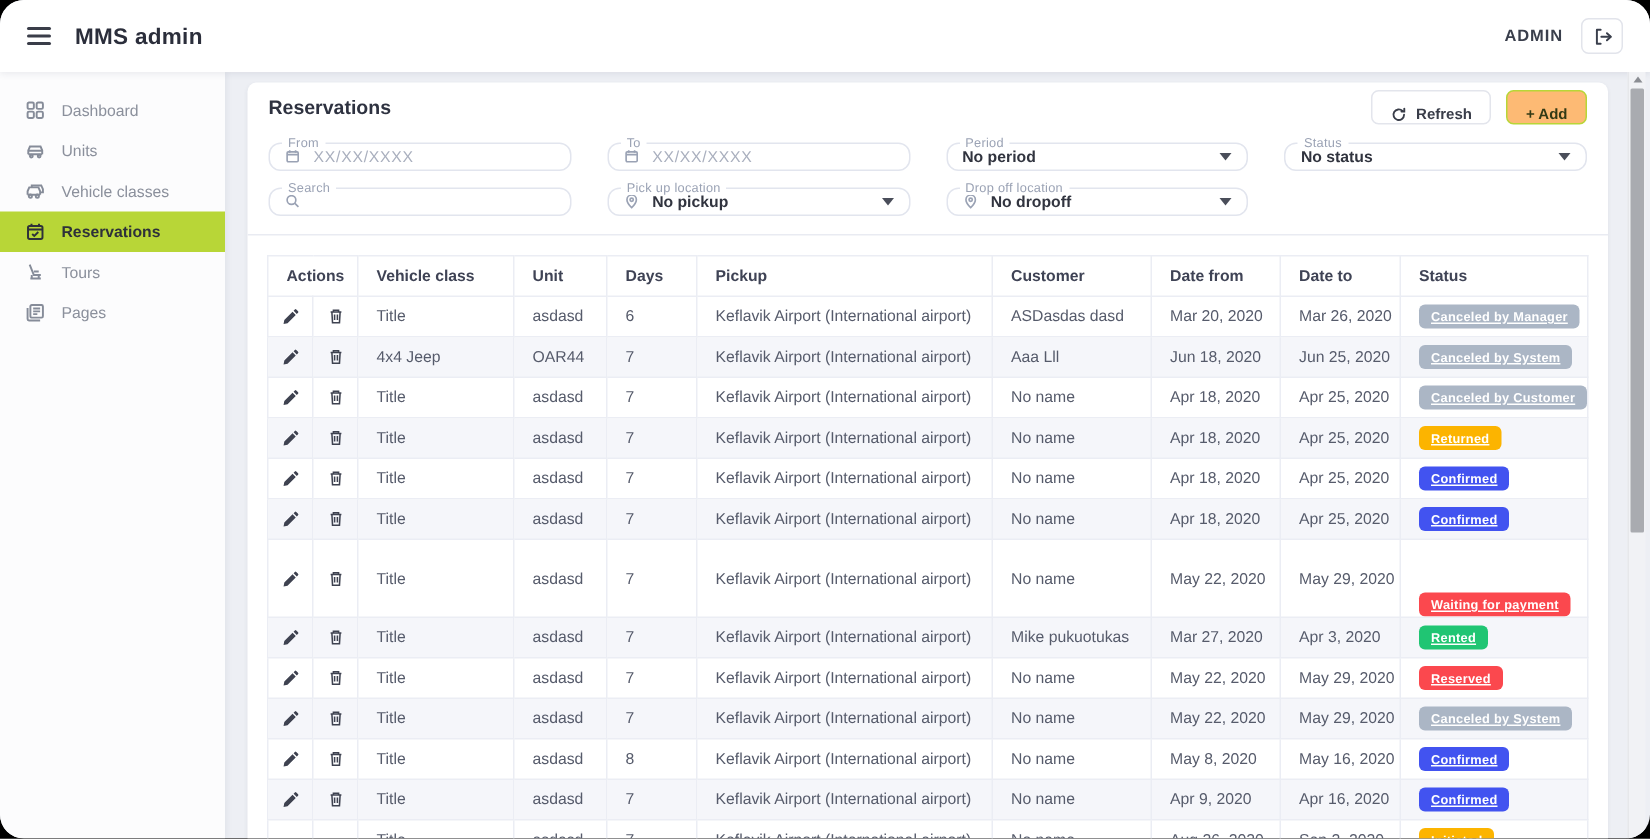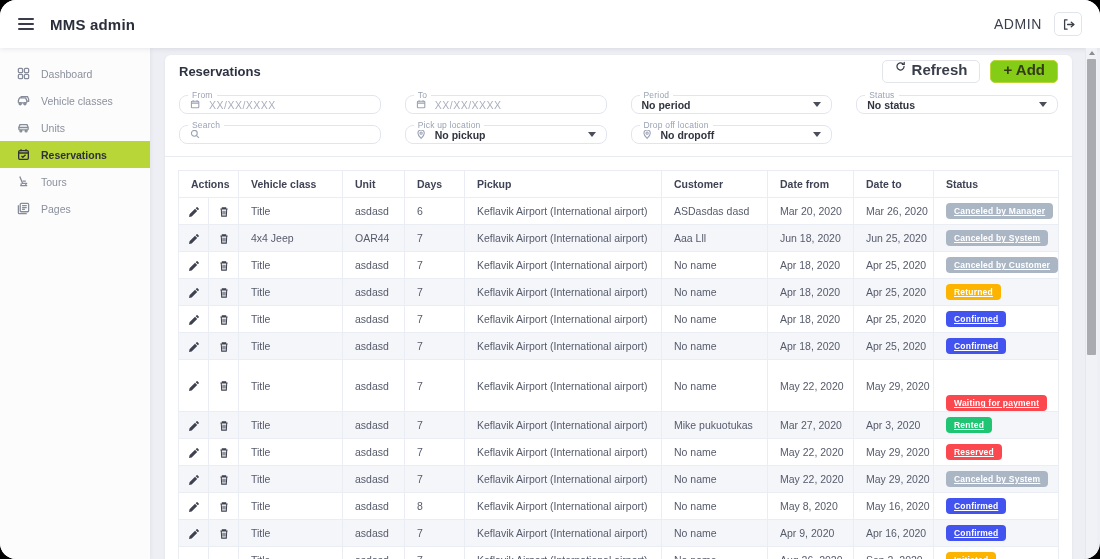--- a/index.html
+++ b/index.html
@@ -6,45 +6,45 @@
   html,body { width:1100px; height:559px; background:#000; font-family:"Liberation Sans", sans-serif; }
   #window { position:relative; width:1100px; height:559px; border-radius:16px; overflow:hidden; background:#edeff4; }
 
   
   #topbar { position:absolute; top:0; left:0; right:0; height:48px; background:#fff;
             box-shadow:0 1px 5px rgba(40,50,80,.10); z-index:30; display:flex; align-items:center; padding:0 18px; }
   #hamburger { width:16px; display:flex; flex-direction:column; gap:3px; cursor:pointer; }
   #hamburger span { height:2px; background:#3a3d49; border-radius:1px; }
   #app-title { margin-left:16px; font-size:15px; font-weight:700; color:#2b2e3b; letter-spacing:.2px; }
   #topbar-right { margin-left:auto; display:flex; align-items:center; gap:12px; }
-  #admin-label { font-size:14px; font-weight:400; letter-spacing:.6px; color:#3a3f4c; }
+  #admin-label { font-size:11px; font-weight:700; letter-spacing:.6px; color:#3a3f4c; }
   #logout-btn { width:28px; height:24px; border:1px solid #e2e4eb; border-radius:5px; background:#fff;
                 display:flex; align-items:center; justify-content:center; cursor:pointer; }
 
   
   #sidebar { position:absolute; top:48px; left:0; bottom:0; width:150px; background:#fcfcfd;
              box-shadow:1px 0 4px rgba(40,50,80,.06); z-index:20; padding-top:12px; }
   .side-item { height:27px; display:flex; align-items:center; gap:11px; padding:0 12px 0 17px;
                font-size:10.5px; color:#8b909c; cursor:pointer; }
   .side-item svg { width:13px; height:13px; stroke:#868c99; fill:none; stroke-width:1.4; flex:0 0 auto; }
   .side-item.active { background:#b8d637; color:#2e313a; font-weight:700; }
   .side-item.active svg { stroke:#2e313a; }
 
   
   #main { position:absolute; top:48px; left:150px; right:0; bottom:0; padding:7px 28px 0 15px; }
   #card { background:#fff; border-radius:6px; box-shadow:0 1px 3px rgba(40,50,90,.07); overflow:hidden; }
 
   #card-header { display:flex; align-items:center; padding:8px 14px; height:32px; }
   #page-title { font-size:13px; font-weight:700; color:#2e3240; }
   #header-actions { margin-left:auto; display:flex; gap:10px; }
-  .btn { display:flex; align-items:flex-start; gap:6px; height:23px; padding:0 12px; border-radius:5px;
-         font-size:15px; font-weight:700; cursor:pointer; }
+  .btn { display:flex; align-items:flex-end; gap:6px; height:23px; padding:0 12px; border-radius:5px;
+         font-size:10px; font-weight:700; cursor:pointer; }
   #refresh-btn { background:#fff; border:1px solid #e3e5ec; color:#393d49; }
   #refresh-btn svg { width:11px; height:11px; stroke:#393d49; fill:none; stroke-width:1.6; }
-  #add-btn { background:#84cc16; border:1px solid #b8d637; color:#333a15; }
+  #add-btn { background:#fdba74; border:1px solid #b8d637; color:#333a15; }
 
   
   #filter-grid { display:grid; grid-template-columns:repeat(4,1fr); column-gap:24px; row-gap:11px;
                  padding:8px 14px 12px 14px; border-bottom:1px solid #e9ebf2; }
   .field { position:relative; height:19px; border:1px solid #e2e5ee; border-radius:8px;
            display:flex; align-items:center; gap:8px; padding:0 10px; background:#fff; cursor:pointer; }
   .field-label { position:absolute; top:-6px; left:8px; background:#fff; padding:0 4px;
                  font-size:8.5px; color:#9aa2b4; letter-spacing:.2px; }
   .field-value { font-size:10.5px; color:#31343f; font-weight:600; }
   .field-value.muted { color:#a9afbe; font-weight:400; letter-spacing:.5px; }
@@ -105,37 +105,37 @@
         <svg viewBox="0 0 14 14">
           <rect x="1.5" y="1.5" width="4.5" height="4.5" rx="1"></rect>
           <rect x="8" y="1.5" width="4.5" height="4.5" rx="1"></rect>
           <rect x="1.5" y="8" width="4.5" height="4.5" rx="1"></rect>
           <rect x="8" y="8" width="4.5" height="4.5" rx="1"></rect>
         </svg>
         <span>Dashboard</span>
       </div>
       <div class="side-item">
         <svg viewBox="0 0 14 14">
+          <path d="M2 9.5V6.8L3.2 4h7.6L12 6.8v2.7"></path>
+          <path d="M2 7h10"></path>
+          <path d="M2 9.5h10"></path>
+          <circle cx="4.2" cy="10.8" r="1"></circle>
+          <circle cx="9.8" cy="10.8" r="1"></circle>
+        </svg>
+        <span>Units</span>
+      </div>
+      <div class="side-item">
+        <svg viewBox="0 0 14 14">
           <path d="M1.5 9.5V7l1.2-2.8h6.6L10.5 7v2.5"></path>
           <path d="M1.5 9.5h9"></path>
           <circle cx="3.5" cy="10.5" r="1.1"></circle>
           <circle cx="8.5" cy="10.5" r="1.1"></circle>
           <path d="M4.5 4.2V2.8h6.8L12.5 5.5v2.3h-1.5"></path>
         </svg>
         <span>Vehicle classes</span>
-      </div>
-      <div class="side-item">
-        <svg viewBox="0 0 14 14">
-          <path d="M2 9.5V6.8L3.2 4h7.6L12 6.8v2.7"></path>
-          <path d="M2 7h10"></path>
-          <path d="M2 9.5h10"></path>
-          <circle cx="4.2" cy="10.8" r="1"></circle>
-          <circle cx="9.8" cy="10.8" r="1"></circle>
-        </svg>
-        <span>Units</span>
       </div>
       <div class="side-item active">
         <svg viewBox="0 0 14 14">
           <rect x="1.8" y="2.8" width="10.4" height="9.4" rx="1.2"></rect>
           <path d="M1.8 5.4h10.4"></path>
           <path d="M4.3 1.3v2.2M9.7 1.3v2.2"></path>
           <path d="M4.8 8.6l1.5 1.4 2.9-2.8"></path>
         </svg>
         <span>Reservations</span>
       </div>

